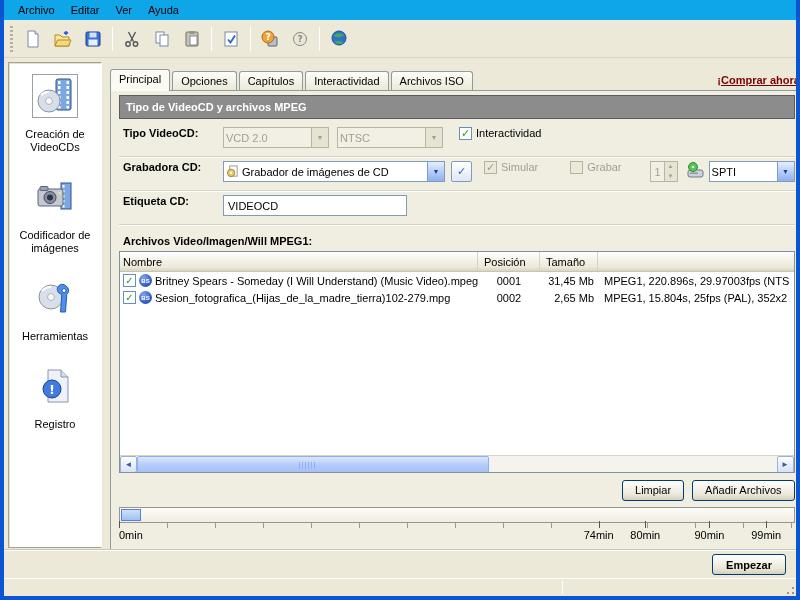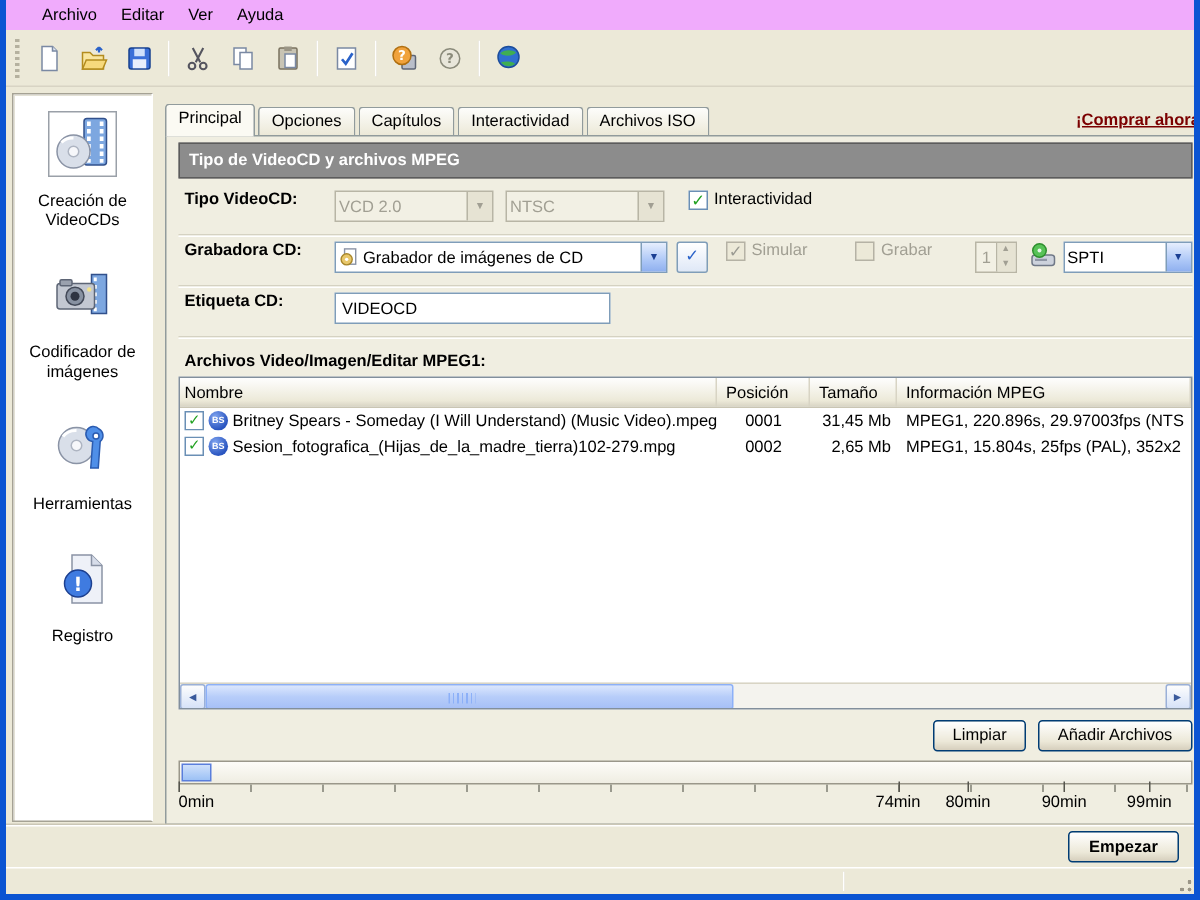--- a/index.html
+++ b/index.html
@@ -15,21 +15,21 @@
     background:linear-gradient(180deg,#3f8cf3 0%,#2168d9 8%,#1c5dd9 40%,#1953c4 85%,#1346a8 100%);
     margin-left:-4px; margin-right:-4px; }
   .app-icon { width:16px; height:16px; margin:0 4px 0 2px; }
   .title-text { color:#fff; font-weight:bold; font-size:12px; text-shadow:1px 1px 1px #0a2b73; flex:1; }
   .winbtn { width:21px; height:21px; margin-left:2px; border:1px solid #fff; border-radius:3px;
     color:#fff; font-weight:bold; font-size:11px; line-height:19px; text-align:center;
     background:linear-gradient(180deg,#7aa7f0,#3a6fd8 45%,#2c5dc4); }
   .winbtn.close { background:linear-gradient(180deg,#f1a08a,#e25138 45%,#c93a22); }
 
   
-  .menubar { height:20px; flex:0 0 20px; display:flex; align-items:center; padding-left:16px; background:#f0abfc; }
+  .menubar { height:20px; flex:0 0 20px; display:flex; align-items:center; padding-left:6px; background:#0ea5e9; }
   .menu-item { padding:2px 8px; }
   .toolbar { height:38px; flex:0 0 38px; display:flex; align-items:center; padding-left:4px;
     background:#ece9d8; border-bottom:1px solid #d8d4c4; }
   .tb-grip { width:3px; height:26px; margin:0 5px 0 2px;
     background:repeating-linear-gradient(to bottom,#b5b19f 0 2px,transparent 2px 4px); }
   .tbtn { width:30px; height:30px; display:flex; align-items:center; justify-content:center; border:1px solid transparent; }
   .tb-sep { width:1px; height:24px; background:#c9c5b3; border-right:1px solid #fff; margin:0 4px; }
 
   
   .main { flex:1; display:flex; overflow:hidden; }
@@ -356,28 +356,27 @@
           </div>
         </div>
         <div class="etch"></div>
 
         <div class="formrow">
           <span class="flabel">Etiqueta CD:</span>
           <input class="txtfield" value="VIDEOCD" style="">
         </div>
         <div class="etch"></div>
 
-        <div class="files-label">Archivos Video/Imagen/Editar MPEG1:</div>
+        <div class="files-label">Archivos Video/Imagen/Will MPEG1:</div>
 
         <div class="listbox">
           <div class="lheader">
             <div class="hcell c-name">Nombre</div>
             <div class="hcell c-pos">Posición</div>
             <div class="hcell c-size">Tamaño</div>
-            <div class="hcell c-info">Información MPEG</div>
           </div>
           <div class="lrow">
             <div class="c-name">
               <span class="rowcb">✓</span>
               <span class="bs-ico">BS</span>
               <span>Britney Spears - Someday (I Will Understand) (Music Video).mpeg</span>
             </div>
             <div class="c-pos">0001</div>
             <div class="c-size">31,45 Mb</div>
             <div class="c-info">MPEG1, 220.896s, 29.97003fps (NTS</div>

